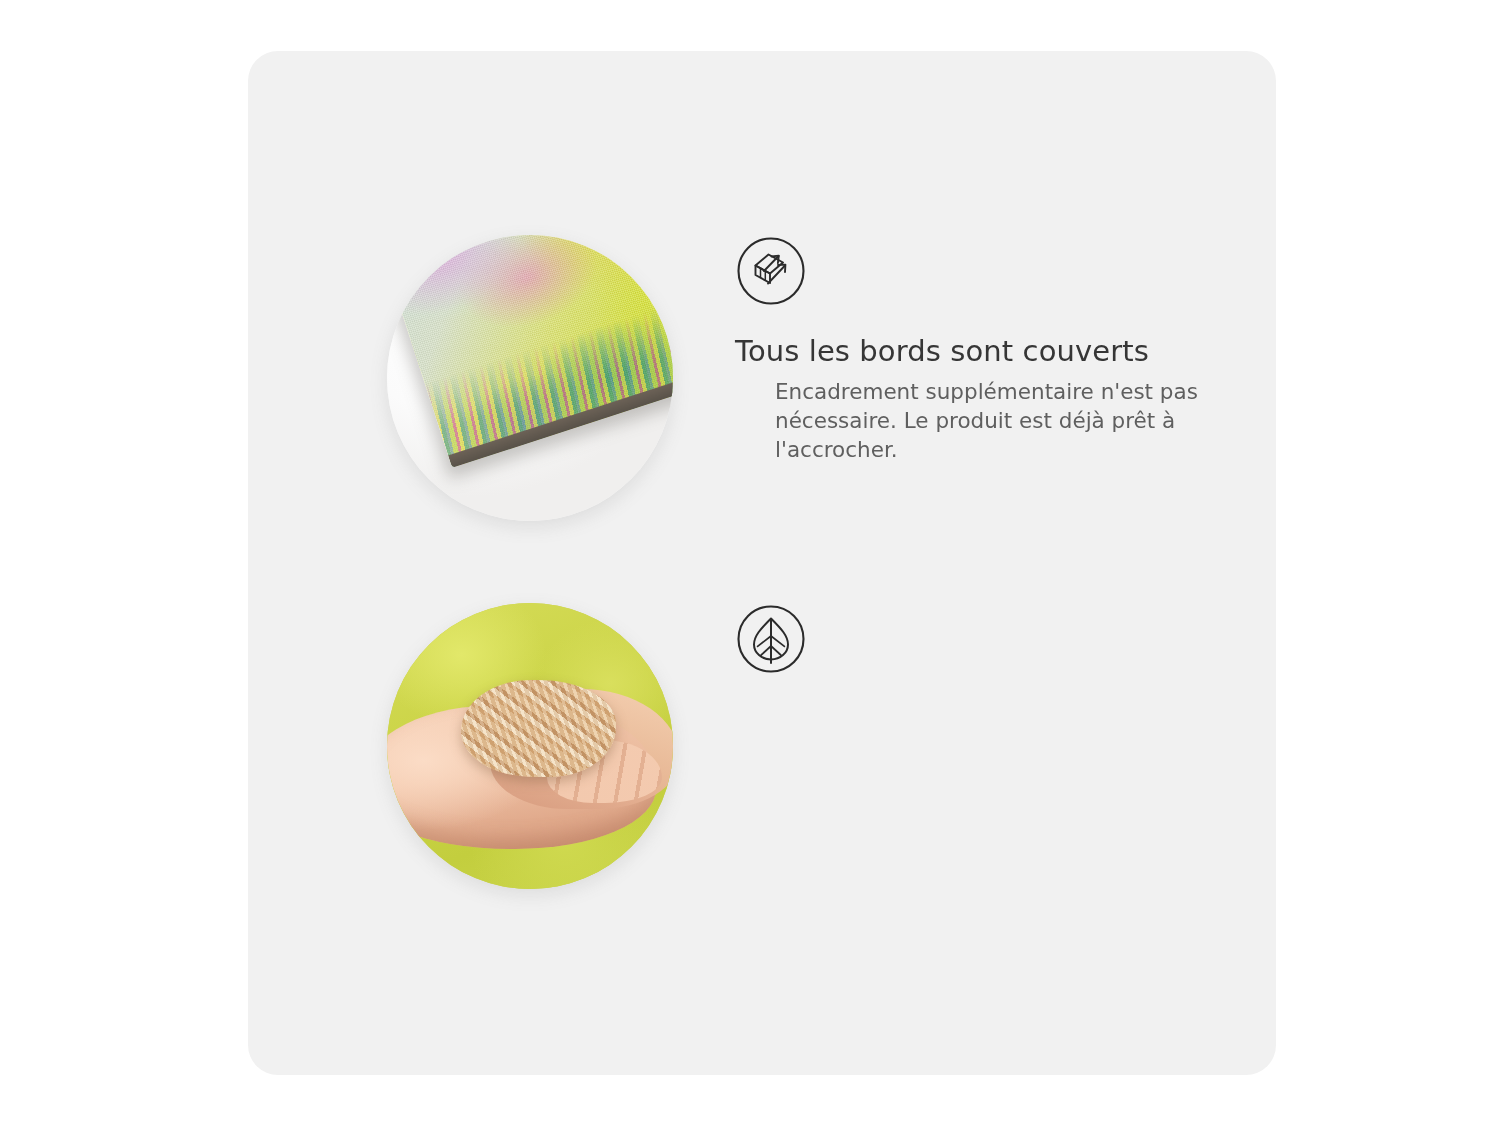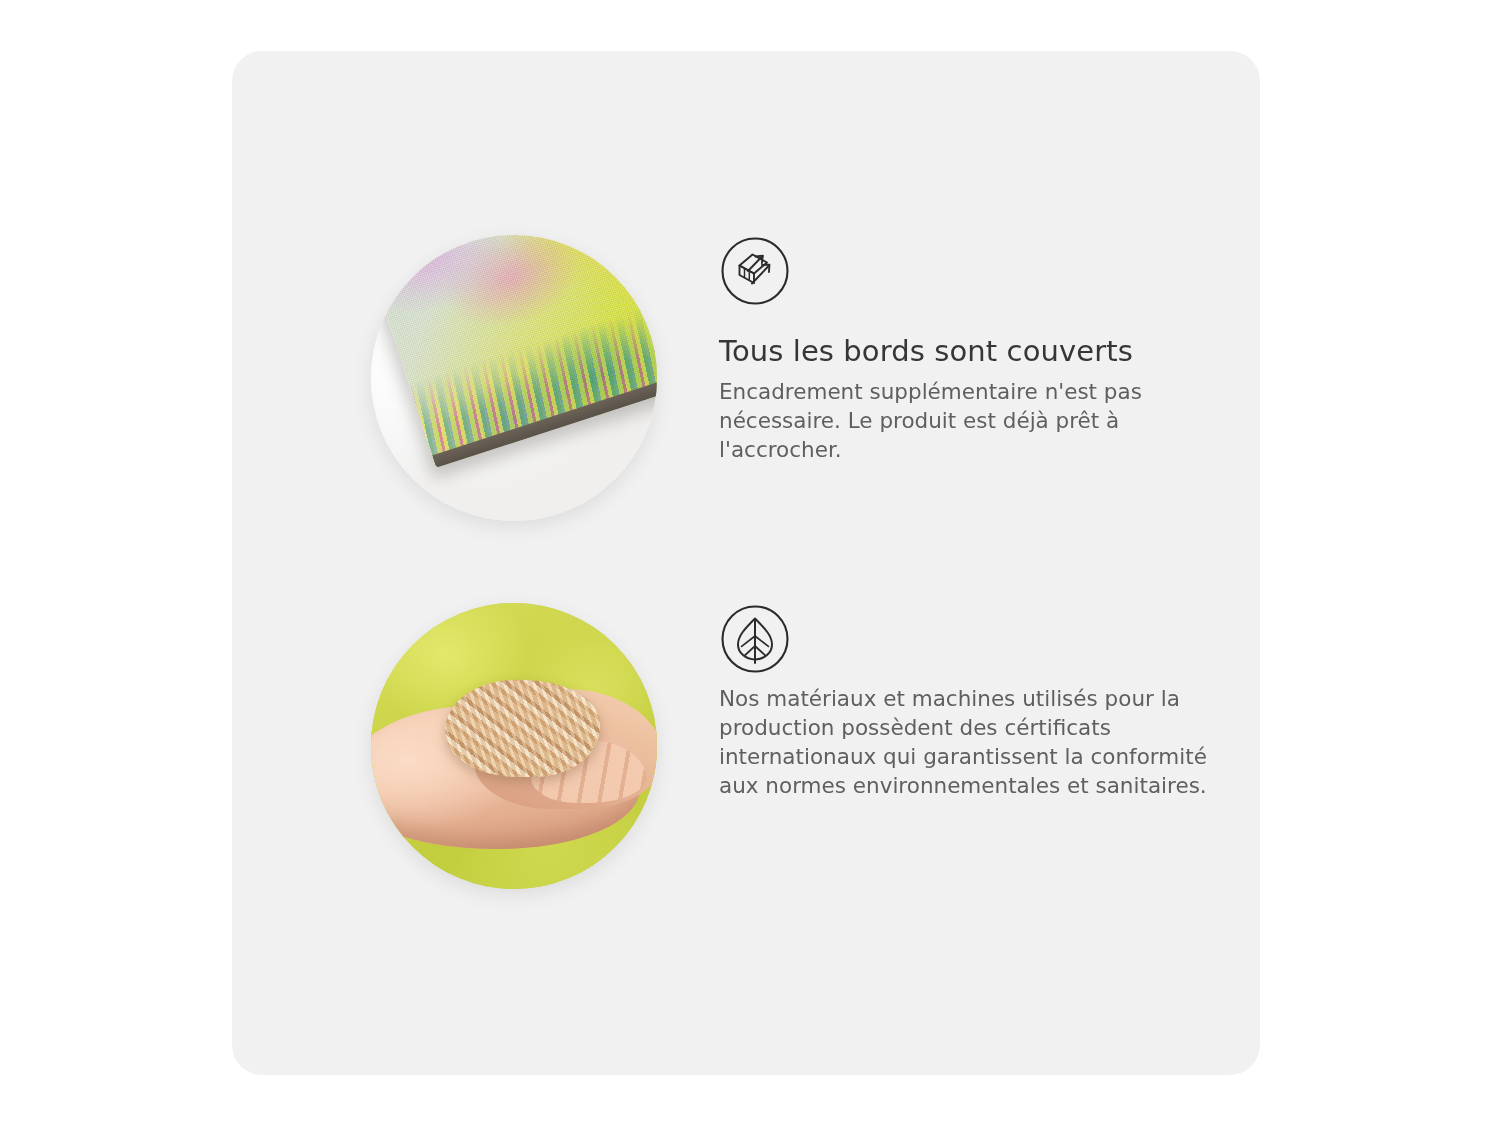--- a/index.html
+++ b/index.html
@@ -16,21 +16,21 @@
   .page {
     position: relative;
     width: 1500px;
     height: 1125px;
     background: #ffffff;
   }
 
   
   .panel {
     position: absolute;
-    left: 232px;
+    left: 248px;
     top: 51px;
     width: 1028px;
     height: 1024px;
     background: #f1f1f1;
     border-radius: 30px;
   }
 
   
   .feature {
     position: absolute;
@@ -222,20 +222,21 @@
     color: #363636;
     letter-spacing: .1px;
   }
   .feature-desc {
     margin-top: 9px;
     font-size: 21.5px;
     font-weight: 400;
     line-height: 1.35;
     color: #5f5f5f;
     max-width: 505px;
+    margin-left: 40px;
   }
   .feature-2 .feature-desc { max-width: 512px; }
 </style>
 </head>
 <body>
 
 <div class="page">
   <div class="panel">
 
     <div class="feature feature-1">
@@ -296,18 +297,17 @@
 
             <path d="M36 17 L36 60" stroke="#2b2b2b" stroke-width="2" stroke-linecap="round"></path>
 
             <path d="M36 33 L22.6 43.4" stroke="#2b2b2b" stroke-width="1.7" stroke-linecap="round"></path>
             <path d="M36 43 L26.2 52" stroke="#2b2b2b" stroke-width="1.7" stroke-linecap="round"></path>
 
             <path d="M36 33 L49.4 43.4" stroke="#2b2b2b" stroke-width="1.7" stroke-linecap="round"></path>
             <path d="M36 43 L45.8 52" stroke="#2b2b2b" stroke-width="1.7" stroke-linecap="round"></path>
           </svg>
         </span>
-        <p class="feature-desc">Nos matériaux et machines utilisés pour la production possèdent des cértificats internationaux qui garantissent la conformité aux normes environnementales et sanitaires.</p>
       </div>
     </div>
 
   </div>
 </div>
 
 </body></html>

